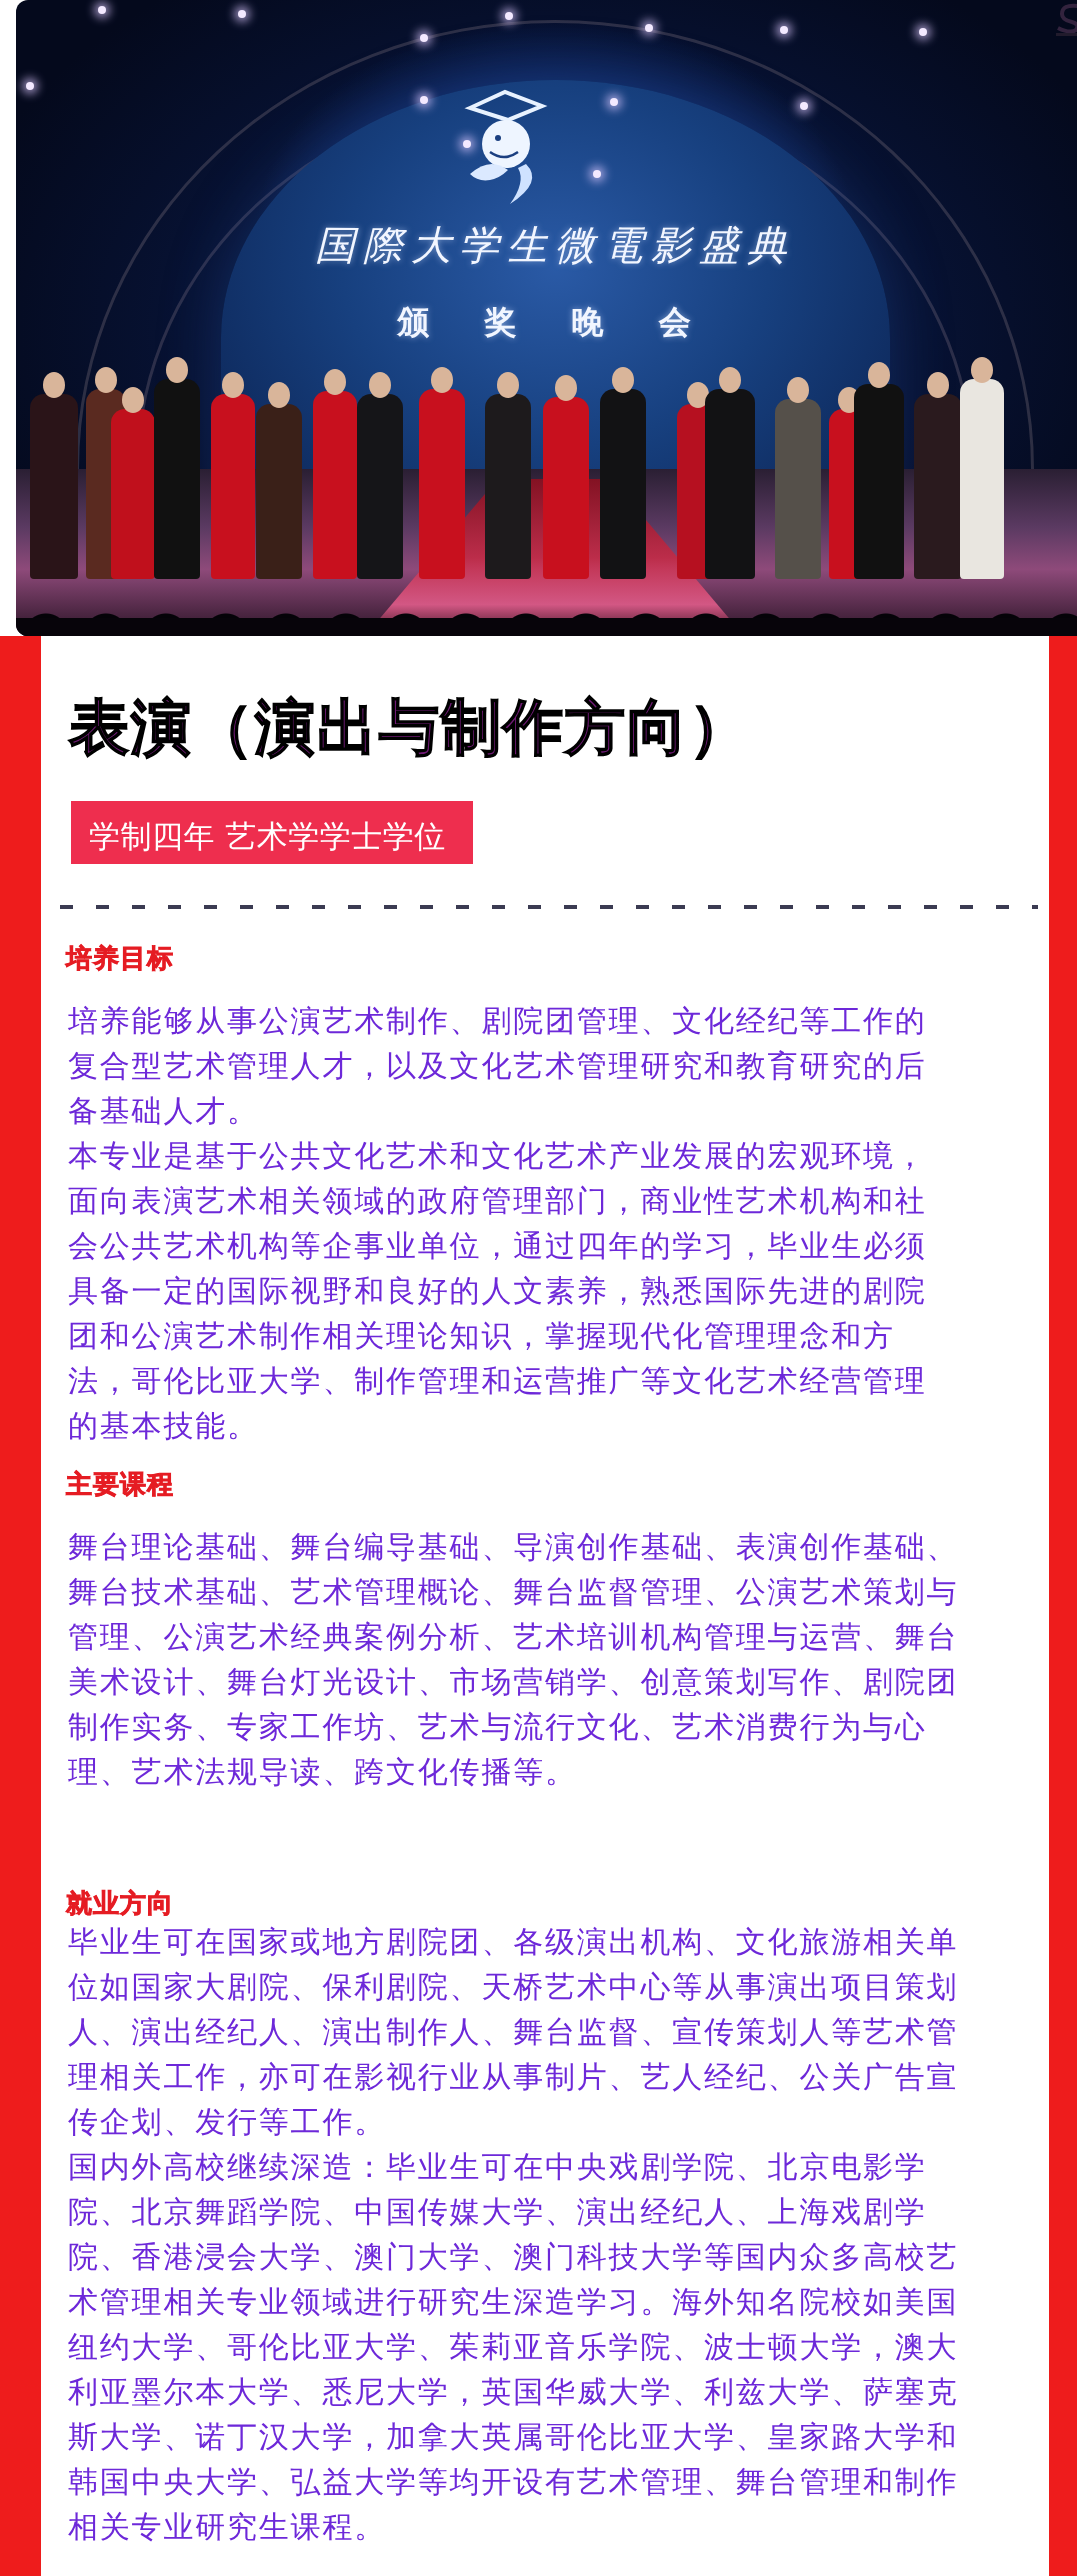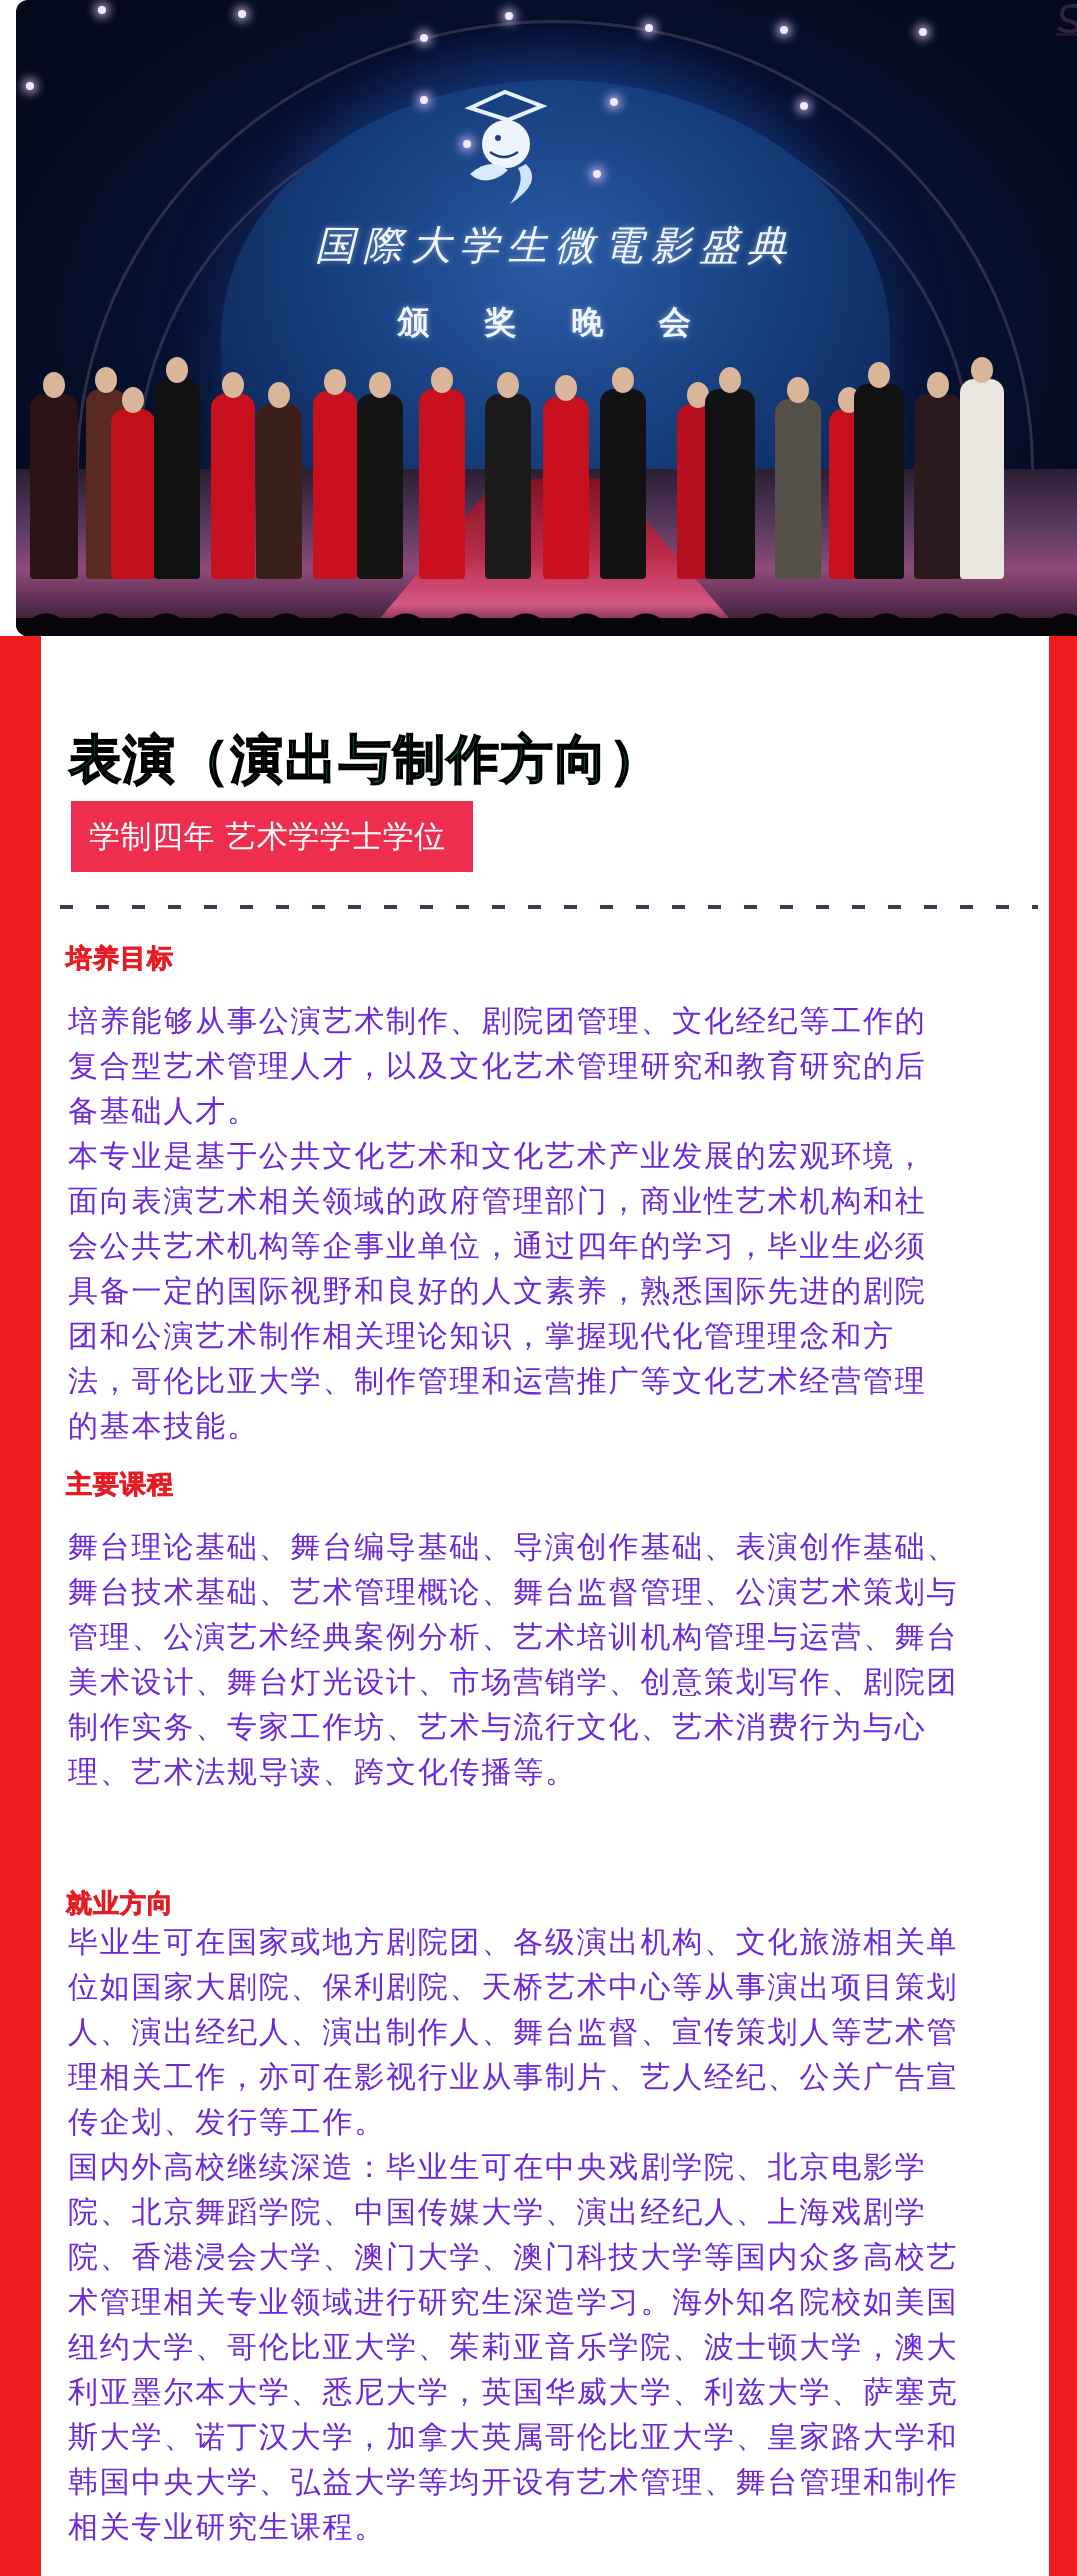--- a/index.html
+++ b/index.html
@@ -54,26 +54,26 @@
     .hero .watermark { position: absolute; right: 6px; top: 2px; width: 40px; height: 36px; opacity: 0.55; }
 
     
     .frame-left { position: absolute; left: 0; top: 636px; width: 41px; height: 1940px; background: #ee1c1c; }
     .frame-right { position: absolute; left: 1049px; top: 636px; width: 29px; height: 1940px; background: #ee1c1c; }
 
     
     .content { position: absolute; left: 41px; top: 636px; width: 1008px; height: 1940px; background: #fff; }
 
     .page-title {
-      position: absolute; left: 28px; top: 56px; font-size: 52px; font-weight: bold; color: #0f766e;
-      letter-spacing: 2px; white-space: nowrap; line-height: 70px; margin-top: 32px;
+      position: absolute; left: 28px; top: 56px; font-size: 60px; font-weight: bold; color: #701a75;
+      letter-spacing: 2px; white-space: nowrap; line-height: 70px;
       -webkit-text-stroke: 1.5px #000;
     }
     .degree-badge {
-      position: absolute; left: 30px; top: 165px; width: 402px; height: 71px; background: #ee2e4e;
+      position: absolute; left: 30px; top: 165px; width: 402px; height: 63px; background: #ee2e4e;
       color: #fff; font-size: 31px; line-height: 71px; padding-left: 18px; white-space: nowrap; letter-spacing: 0.5px;
     }
     .divider {
       position: absolute; left: 19px; top: 269px; width: 978px; height: 4px;
       background: repeating-linear-gradient(90deg, #3b3b52 0 13px, transparent 13px 36px);
     }
 
     .section-heading {
       position: absolute; left: 25px; font-size: 26px; font-weight: bold; color: #e51c23; line-height: 40px; white-space: nowrap;
       -webkit-text-stroke: 0.8px #e51c23; letter-spacing: 1px;

